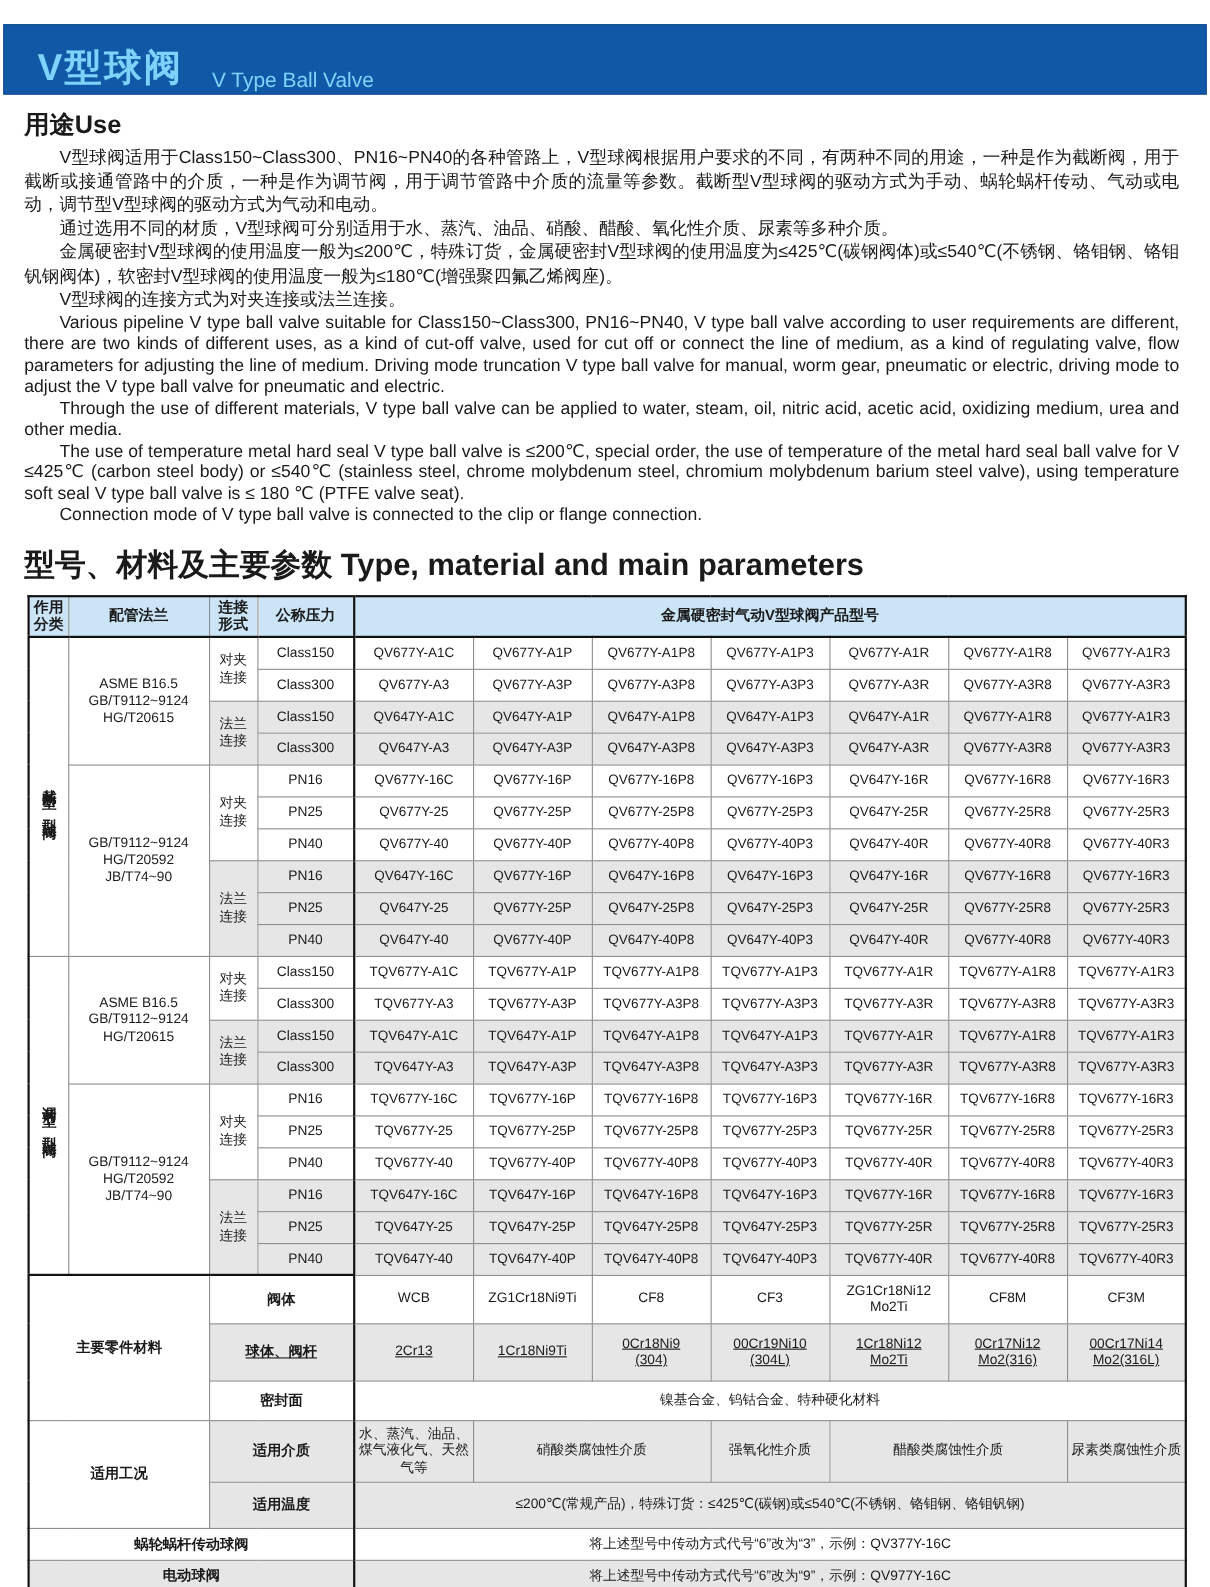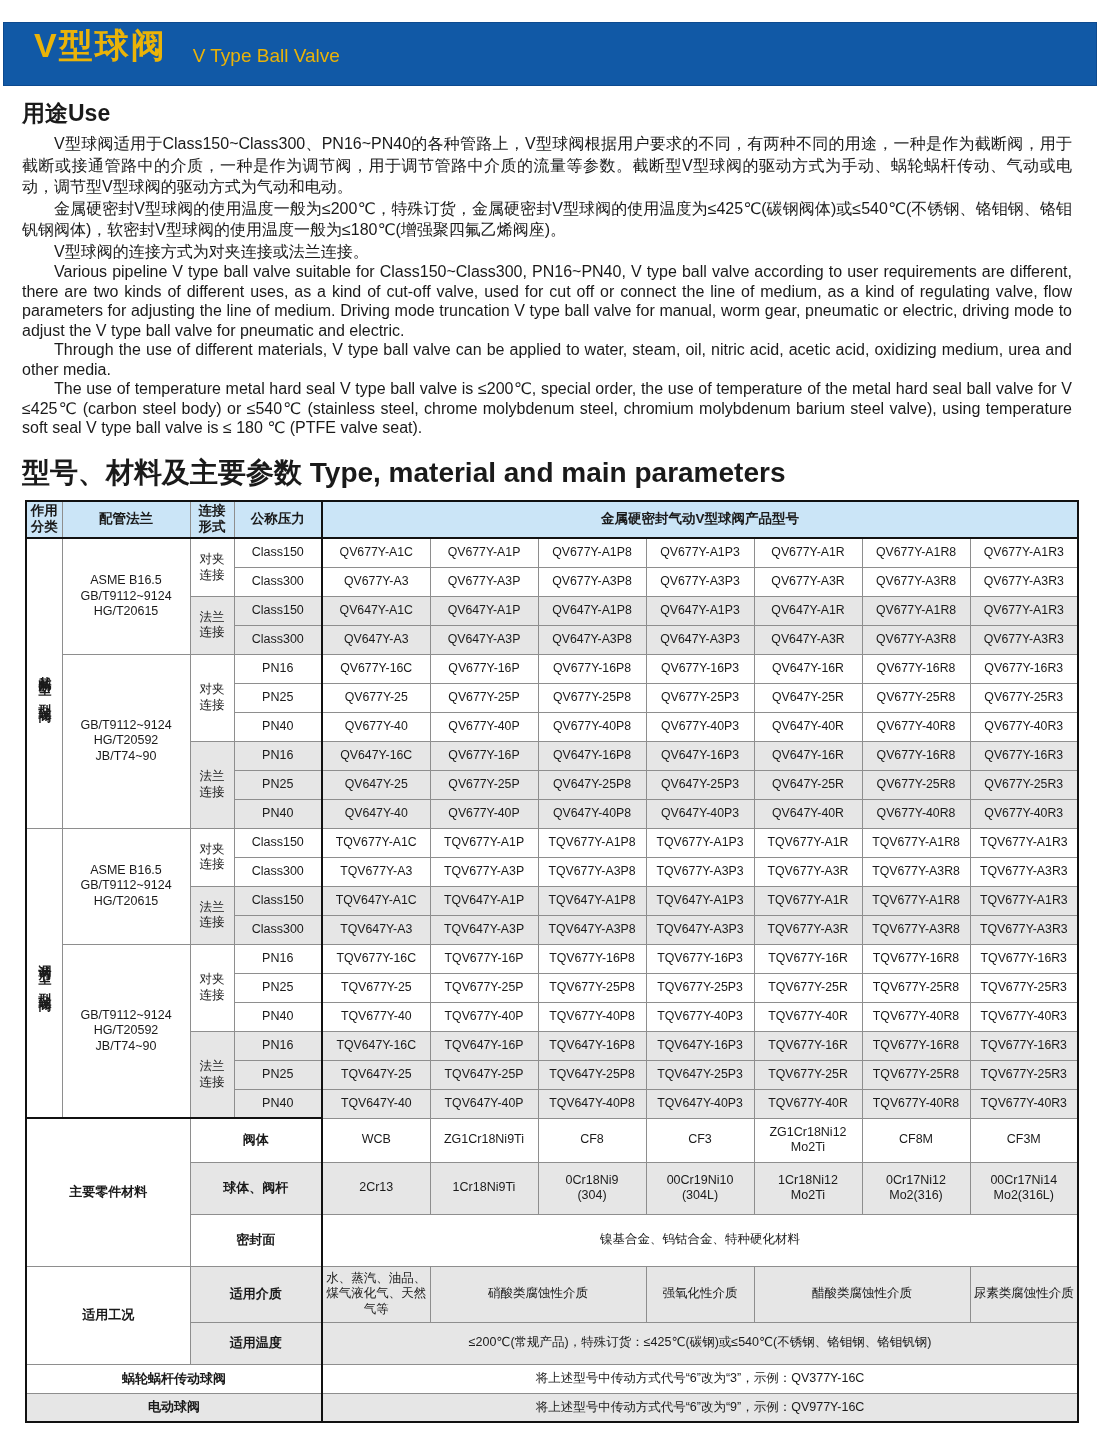--- a/index.html
+++ b/index.html
@@ -5,21 +5,21 @@
   html,body{margin:0;padding:0;}
   body{
     width:1100px;height:1443px;box-sizing:border-box;overflow:hidden;
     background:#ffffff;color:#1a1a1a;
     font-family:"Liberation Sans","DejaVu Sans",sans-serif;
   }
   
   .banner{
     margin:22px 3px 0 3px;height:62px;background:#1159a6;
     border:1px solid #0d4a8f;
-    display:flex;align-items:flex-start;color:#eab308;
+    display:flex;align-items:flex-end;color:#7dd3fc;
   }
   .banner .t-zh{font-size:34px;font-weight:600;margin-left:30px;letter-spacing:2px;}
   .banner .t-en{font-size:19px;margin-left:26px;margin-top:22px;}
   
   .h1{font-size:23px;font-weight:bold;margin:12px 0 4px 22px;}
   .paras{margin:0 28px 0 22px;text-align:justify;}
   .paras p{margin:0;font-size:16px;line-height:21.5px;text-indent:2em;}
   .paras p.en{line-height:19.5px;}
   
   .h2{font-size:28px;font-weight:bold;margin:16px 0 8px 22px;}
@@ -52,25 +52,27 @@
 <body>
 
 <div class="banner">
   <span class="t-zh">V型球阀</span>
   <span class="t-en">V Type Ball Valve</span>
 </div>
 
 <div class="h1">用途Use</div>
 <div class="paras">
   <p>V型球阀适用于Class150~Class300、PN16~PN40的各种管路上，V型球阀根据用户要求的不同，有两种不同的用途，一种是作为截断阀，用于截断或接通管路中的介质，一种是作为调节阀，用于调节管路中介质的流量等参数。截断型V型球阀的驱动方式为手动、蜗轮蜗杆传动、气动或电动，调节型V型球阀的驱动方式为气动和电动。</p>
+  <p>通过选用不同的材质，V型球阀可分别适用于水、蒸汽、油品、硝酸、醋酸、氧化性介质、尿素等多种介质。</p>
   <p>金属硬密封V型球阀的使用温度一般为≤200℃，特殊订货，金属硬密封V型球阀的使用温度为≤425℃(碳钢阀体)或≤540℃(不锈钢、铬钼钢、铬钼钒钢阀体)，软密封V型球阀的使用温度一般为≤180℃(增强聚四氟乙烯阀座)。</p>
   <p>V型球阀的连接方式为对夹连接或法兰连接。</p>
   <p class="en">Various pipeline V type ball valve suitable for Class150~Class300, PN16~PN40, V type ball valve according to user requirements are different, there are two kinds of different uses, as a kind of cut-off valve, used for cut off or connect the line of medium, as a kind of regulating valve, flow parameters for adjusting the line of medium. Driving mode truncation V type ball valve for manual, worm gear, pneumatic or electric, driving mode to adjust the V type ball valve for pneumatic and electric.</p>
   <p class="en">Through the use of different materials, V type ball valve can be applied to water, steam, oil, nitric acid, acetic acid, oxidizing medium, urea and other media.</p>
   <p class="en">The use of temperature metal hard seal V type ball valve is ≤200℃, special order, the use of temperature of the metal hard seal ball valve for V ≤425℃ (carbon steel body) or ≤540℃ (stainless steel, chrome molybdenum steel, chromium molybdenum barium steel valve), using temperature soft seal V type ball valve is ≤ 180 ℃ (PTFE valve seat).</p>
+  <p class="en">Connection mode of V type ball valve is connected to the clip or flange connection.</p>
 </div>
 
 <div class="h2">型号、材料及主要参数 Type, material and main parameters</div>
 
 <table>
   <colgroup>
     <col style="width:36px">
       <col style="width:128px">
       <col style="width:44px">
       <col style="width:88px">
@@ -327,36 +329,36 @@
         <td colspan="2" class="lbl topthick">阀体</td>
         <td colspan="1" class="tL ">WCB</td>
         <td colspan="1">ZG1Cr18Ni9Ti</td>
         <td colspan="1">CF8</td>
         <td colspan="1">CF3</td>
         <td colspan="1">ZG1Cr18Ni12
 Mo2Ti</td>
         <td colspan="1">CF8M</td>
         <td colspan="1">CF3M</td>
       </tr>
-      <tr style="height: 52px;">
+      <tr style="height: 52px; text-decoration: underline;">
         <td colspan="2" class="lbl shaded">球体、阀杆</td>
         <td colspan="1" class="shaded tL ">2Cr13</td>
         <td colspan="1" class="shaded ">1Cr18Ni9Ti</td>
         <td colspan="1" class="shaded ">0Cr18Ni9
 (304)</td>
         <td colspan="1" class="shaded ">00Cr19Ni10
 (304L)</td>
         <td colspan="1" class="shaded ">1Cr18Ni12
 Mo2Ti</td>
         <td colspan="1" class="shaded ">0Cr17Ni12
 Mo2(316)</td>
         <td colspan="1" class="shaded ">00Cr17Ni14
 Mo2(316L)</td>
       </tr>
-      <tr style="height: 52px;">
+      <tr style="height: 36px;">
         <td colspan="2" class="lbl">密封面</td>
         <td colspan="7" class="tL bold">镍基合金、钨钴合金、特种硬化材料</td>
       </tr>
       <tr style="height: 56px;">
         <td rowspan="2" colspan="2" class="lbl">适用工况</td>
         <td colspan="2" class="lbl shaded">适用介质</td>
         <td colspan="1" class="shaded tL bold">水、蒸汽、油品、煤气液化气、天然气等</td>
         <td colspan="2" class="shaded bold">硝酸类腐蚀性介质</td>
         <td colspan="1" class="shaded bold">强氧化性介质</td>
         <td colspan="2" class="shaded bold">醋酸类腐蚀性介质</td>

